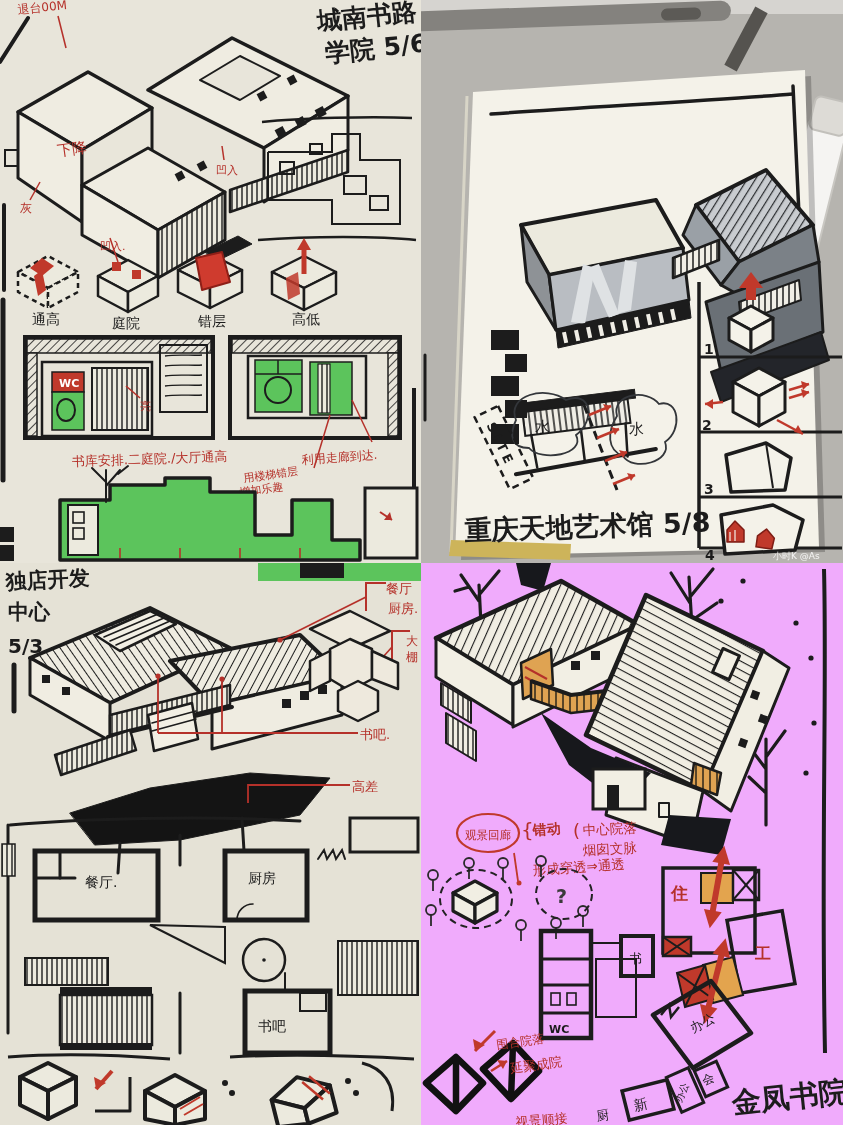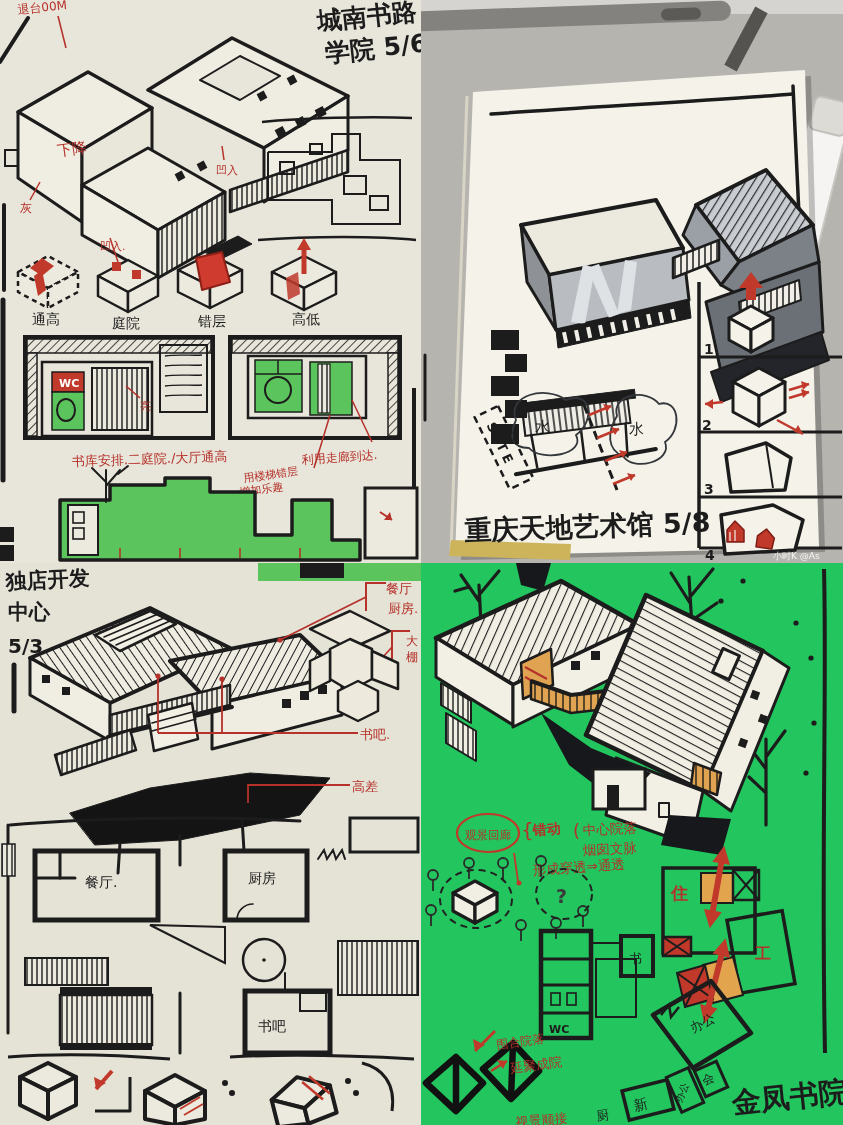--- a/index.html
+++ b/index.html
@@ -507,21 +507,21 @@
               <line x1="314" y1="516" x2="330" y2="538"></line>
             </g>
     </g>
     <circle cx="348" cy="518" r="3" fill="#1c1c1c"></circle>
           <circle cx="356" cy="530" r="3" fill="#1c1c1c"></circle>
     <path d="M362,500 C382,505 396,520 392,548" stroke="#1c1c1c" stroke-width="3" fill="none"></path>
   </g>
 </svg>
 </div>
 
-<div class="quad" style="left:421px;top:563px;width:422px;height:562px;background:#22c55e;">
+<div class="quad" style="left:421px;top:563px;width:422px;height:562px;background:#f0abfc;">
 <svg width="422" height="562" viewBox="0 0 422 562">
   <defs>
     <pattern id="brStripeA" width="8" height="8" patternUnits="userSpaceOnUse" patternTransform="rotate(24)">
       <rect width="8" height="8" fill="#f1eee3"></rect>
             <line x1="0" y1="0" x2="0" y2="8" stroke="#1c1c1c" stroke-width="2.2"></line>
     </pattern>
     <pattern id="brStripeB" width="8" height="8" patternUnits="userSpaceOnUse" patternTransform="rotate(118)">
       <rect width="8" height="8" fill="#f1eee3"></rect>
             <line x1="0" y1="0" x2="0" y2="8" stroke="#1c1c1c" stroke-width="2.2"></line>
     </pattern>

